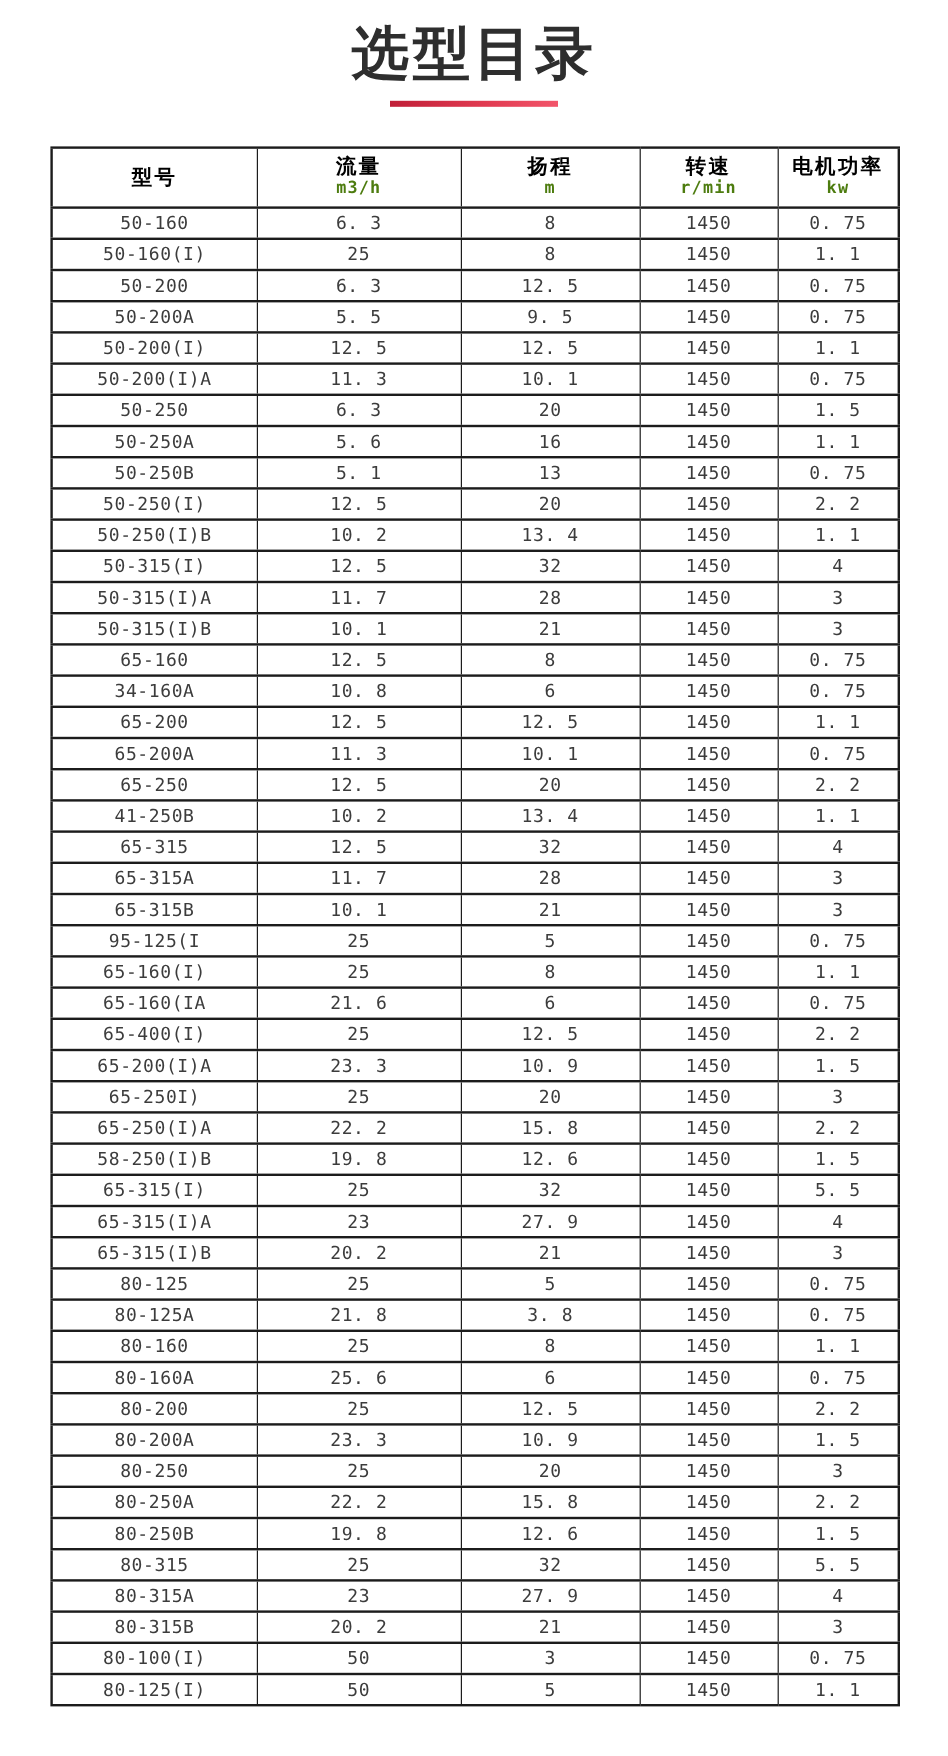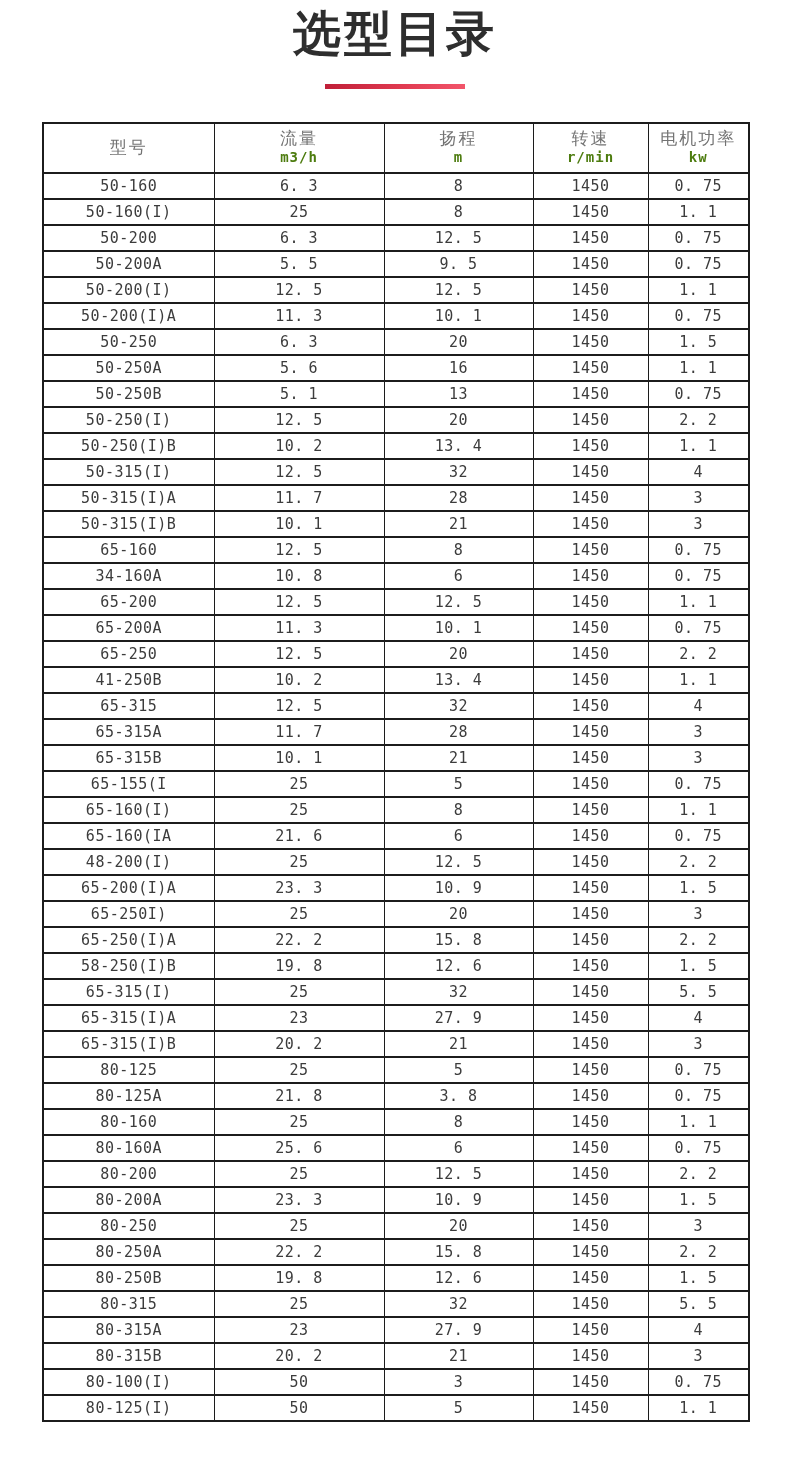--- a/index.html
+++ b/index.html
@@ -6,21 +6,21 @@
   .page {
     position: relative;
     width: 790px;
     height: 1463px;
     background: #ffffff;
     overflow: hidden;
     font-family: "Liberation Sans", sans-serif;
   }
   .title {
     position: absolute;
-    top: 4px;
+    top: 16px;
     left: 0;
     width: 100%;
     margin: 0;
     text-align: center;
     font-size: 48px;
     line-height: 1.25;
     font-weight: bold;
     letter-spacing: 3px;
     color: #2e2e2e;
     font-family: "Liberation Sans", sans-serif;
@@ -51,22 +51,22 @@
     padding: 0;
     text-align: center;
     vertical-align: middle;
     overflow: hidden;
     white-space: nowrap;
   }
   .spec-table thead tr { height: 50px; }
   .spec-table tbody tr { height: 26px; }
   .h-label {
     font-size: 17px;
-    font-weight: normal;
-    color: #737373;
+    font-weight: bold;
+    color: #000000;
     letter-spacing: 2px;
     line-height: 1.2;
     font-family: "Liberation Sans", sans-serif;
   }
   .h-unit {
     font-size: 14px;
     font-weight: bold;
     color: #4d7c0f;
     line-height: 1.25;
     letter-spacing: 1px;
@@ -275,42 +275,42 @@
           <td>3</td>
         </tr>
         <tr>
           <td>65-315B</td>
           <td>10. 1</td>
           <td>21</td>
           <td>1450</td>
           <td>3</td>
         </tr>
         <tr>
-          <td>65-155(I</td>
+          <td>95-125(I</td>
           <td>25</td>
           <td>5</td>
           <td>1450</td>
           <td>0. 75</td>
         </tr>
         <tr>
           <td>65-160(I)</td>
           <td>25</td>
           <td>8</td>
           <td>1450</td>
           <td>1. 1</td>
         </tr>
         <tr>
           <td>65-160(IA</td>
           <td>21. 6</td>
           <td>6</td>
           <td>1450</td>
           <td>0. 75</td>
         </tr>
         <tr>
-          <td>48-200(I)</td>
+          <td>65-400(I)</td>
           <td>25</td>
           <td>12. 5</td>
           <td>1450</td>
           <td>2. 2</td>
         </tr>
         <tr>
           <td>65-200(I)A</td>
           <td>23. 3</td>
           <td>10. 9</td>
           <td>1450</td>

